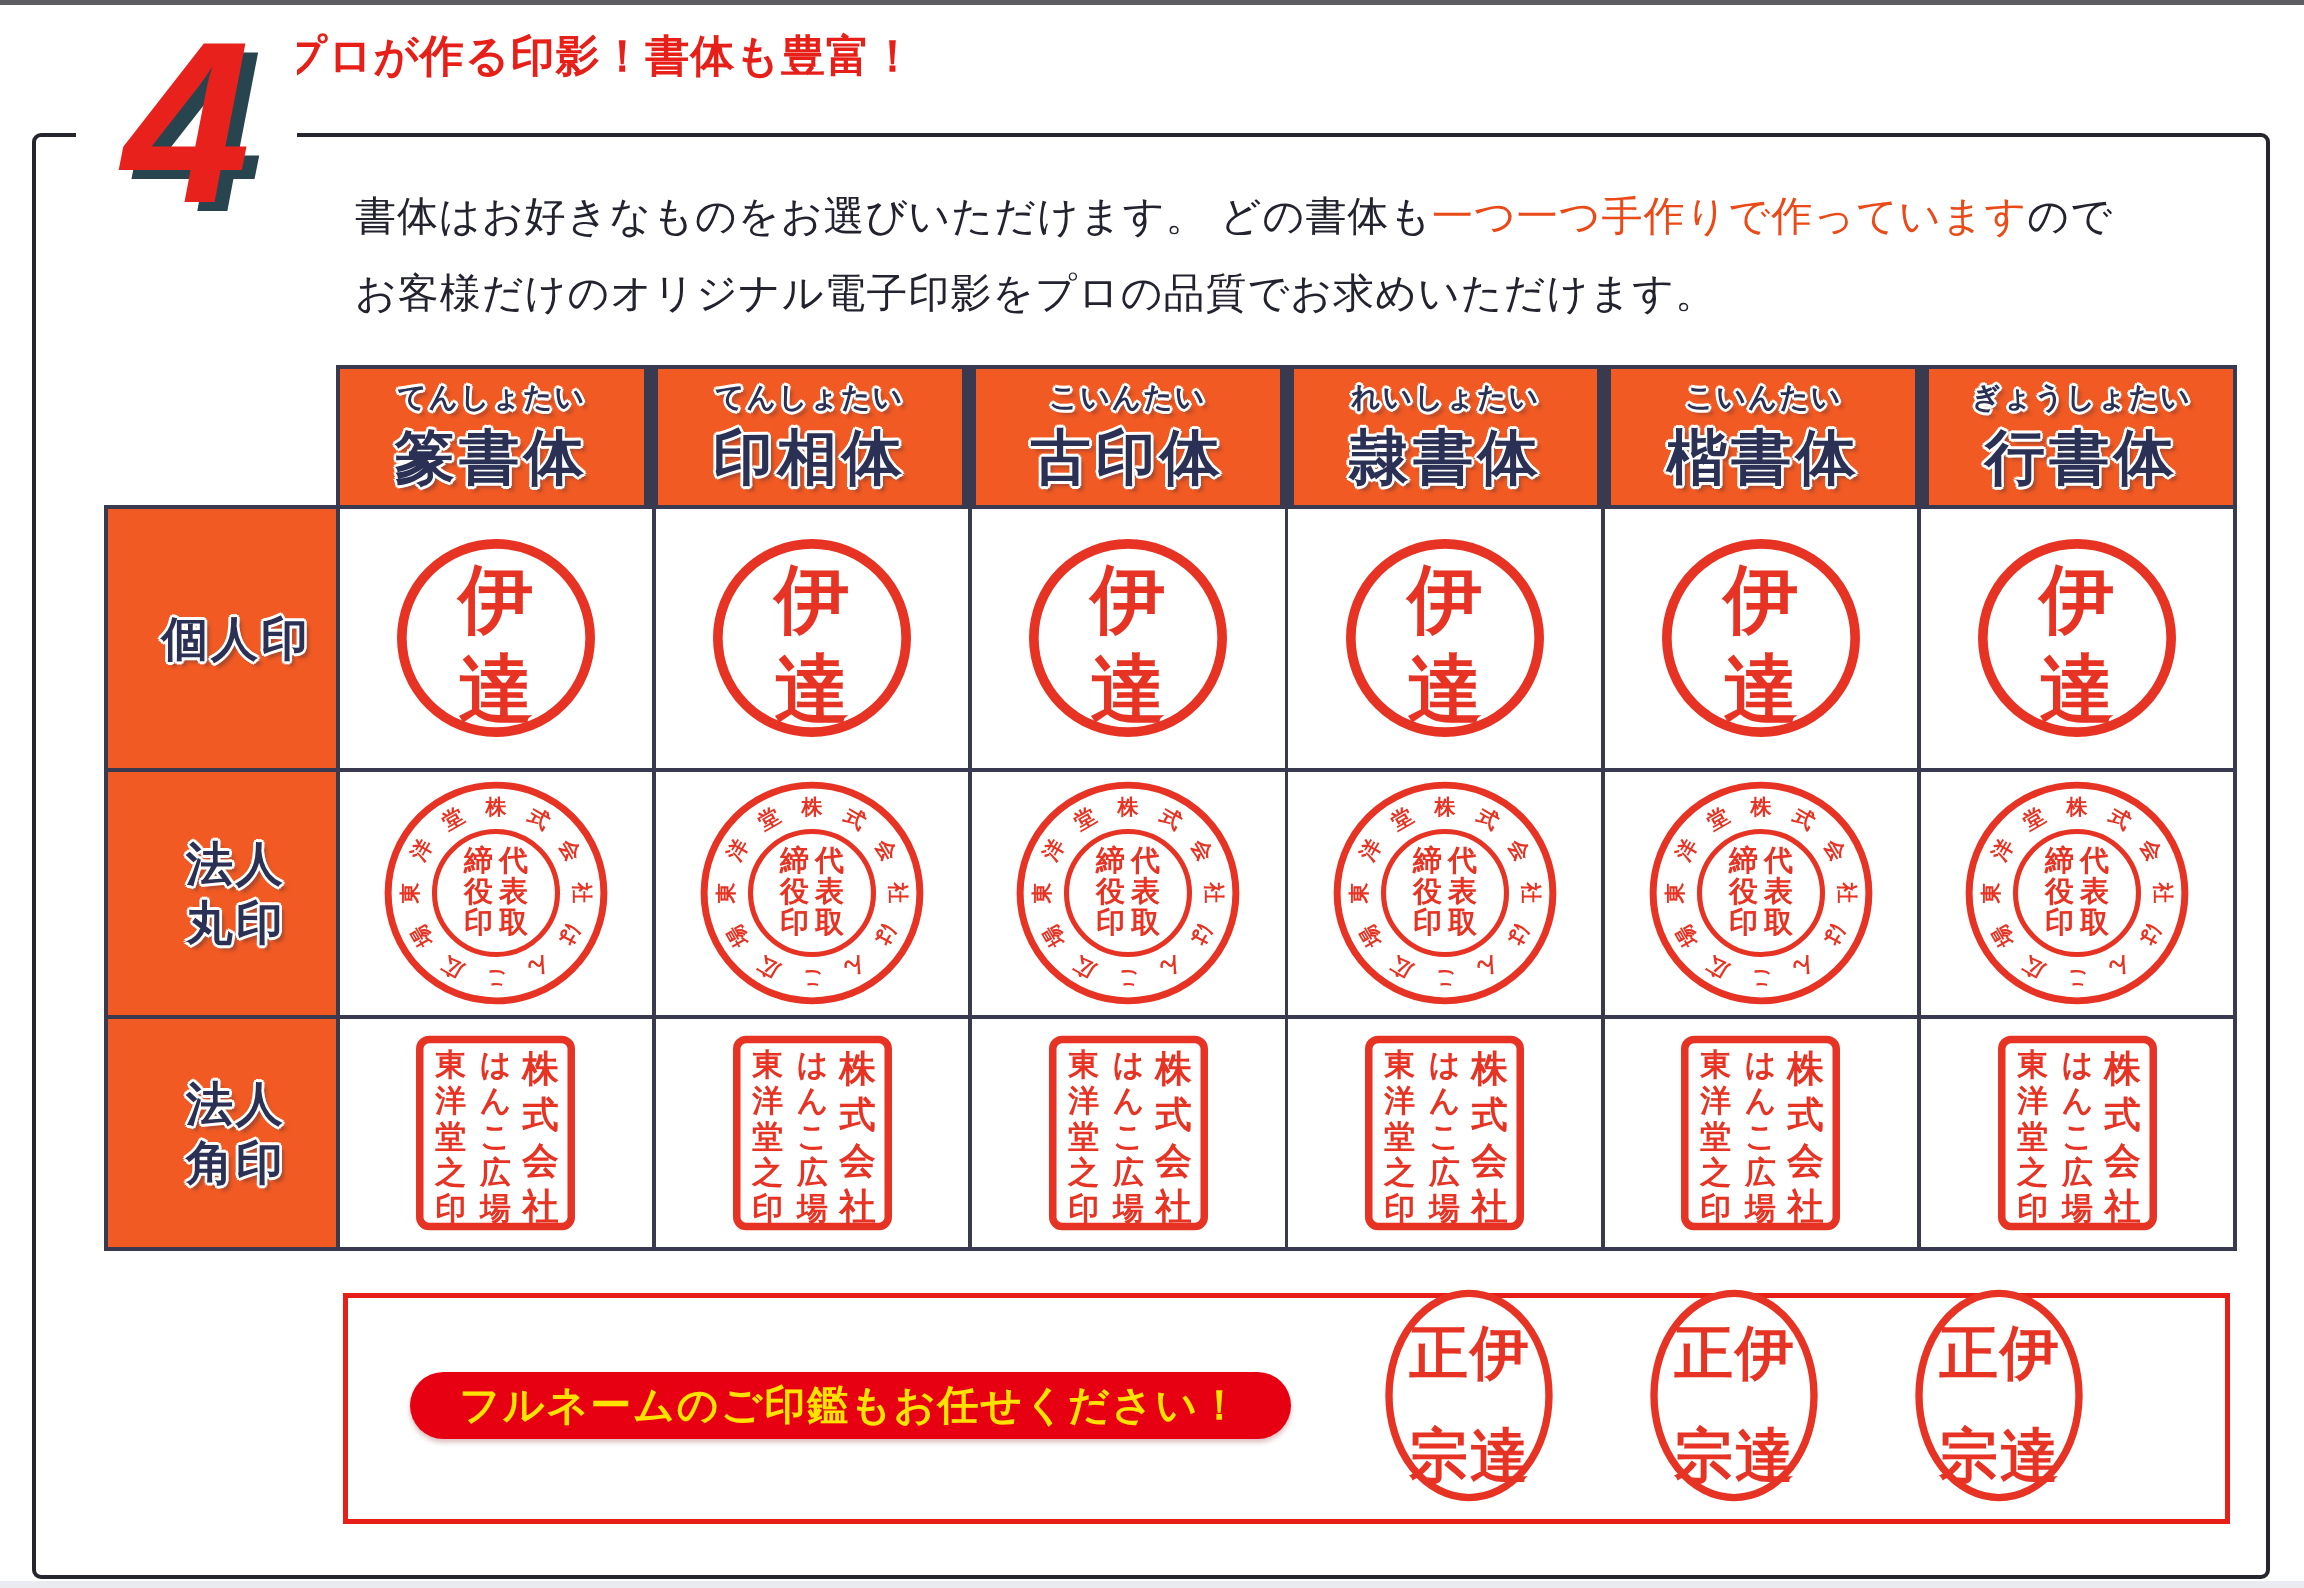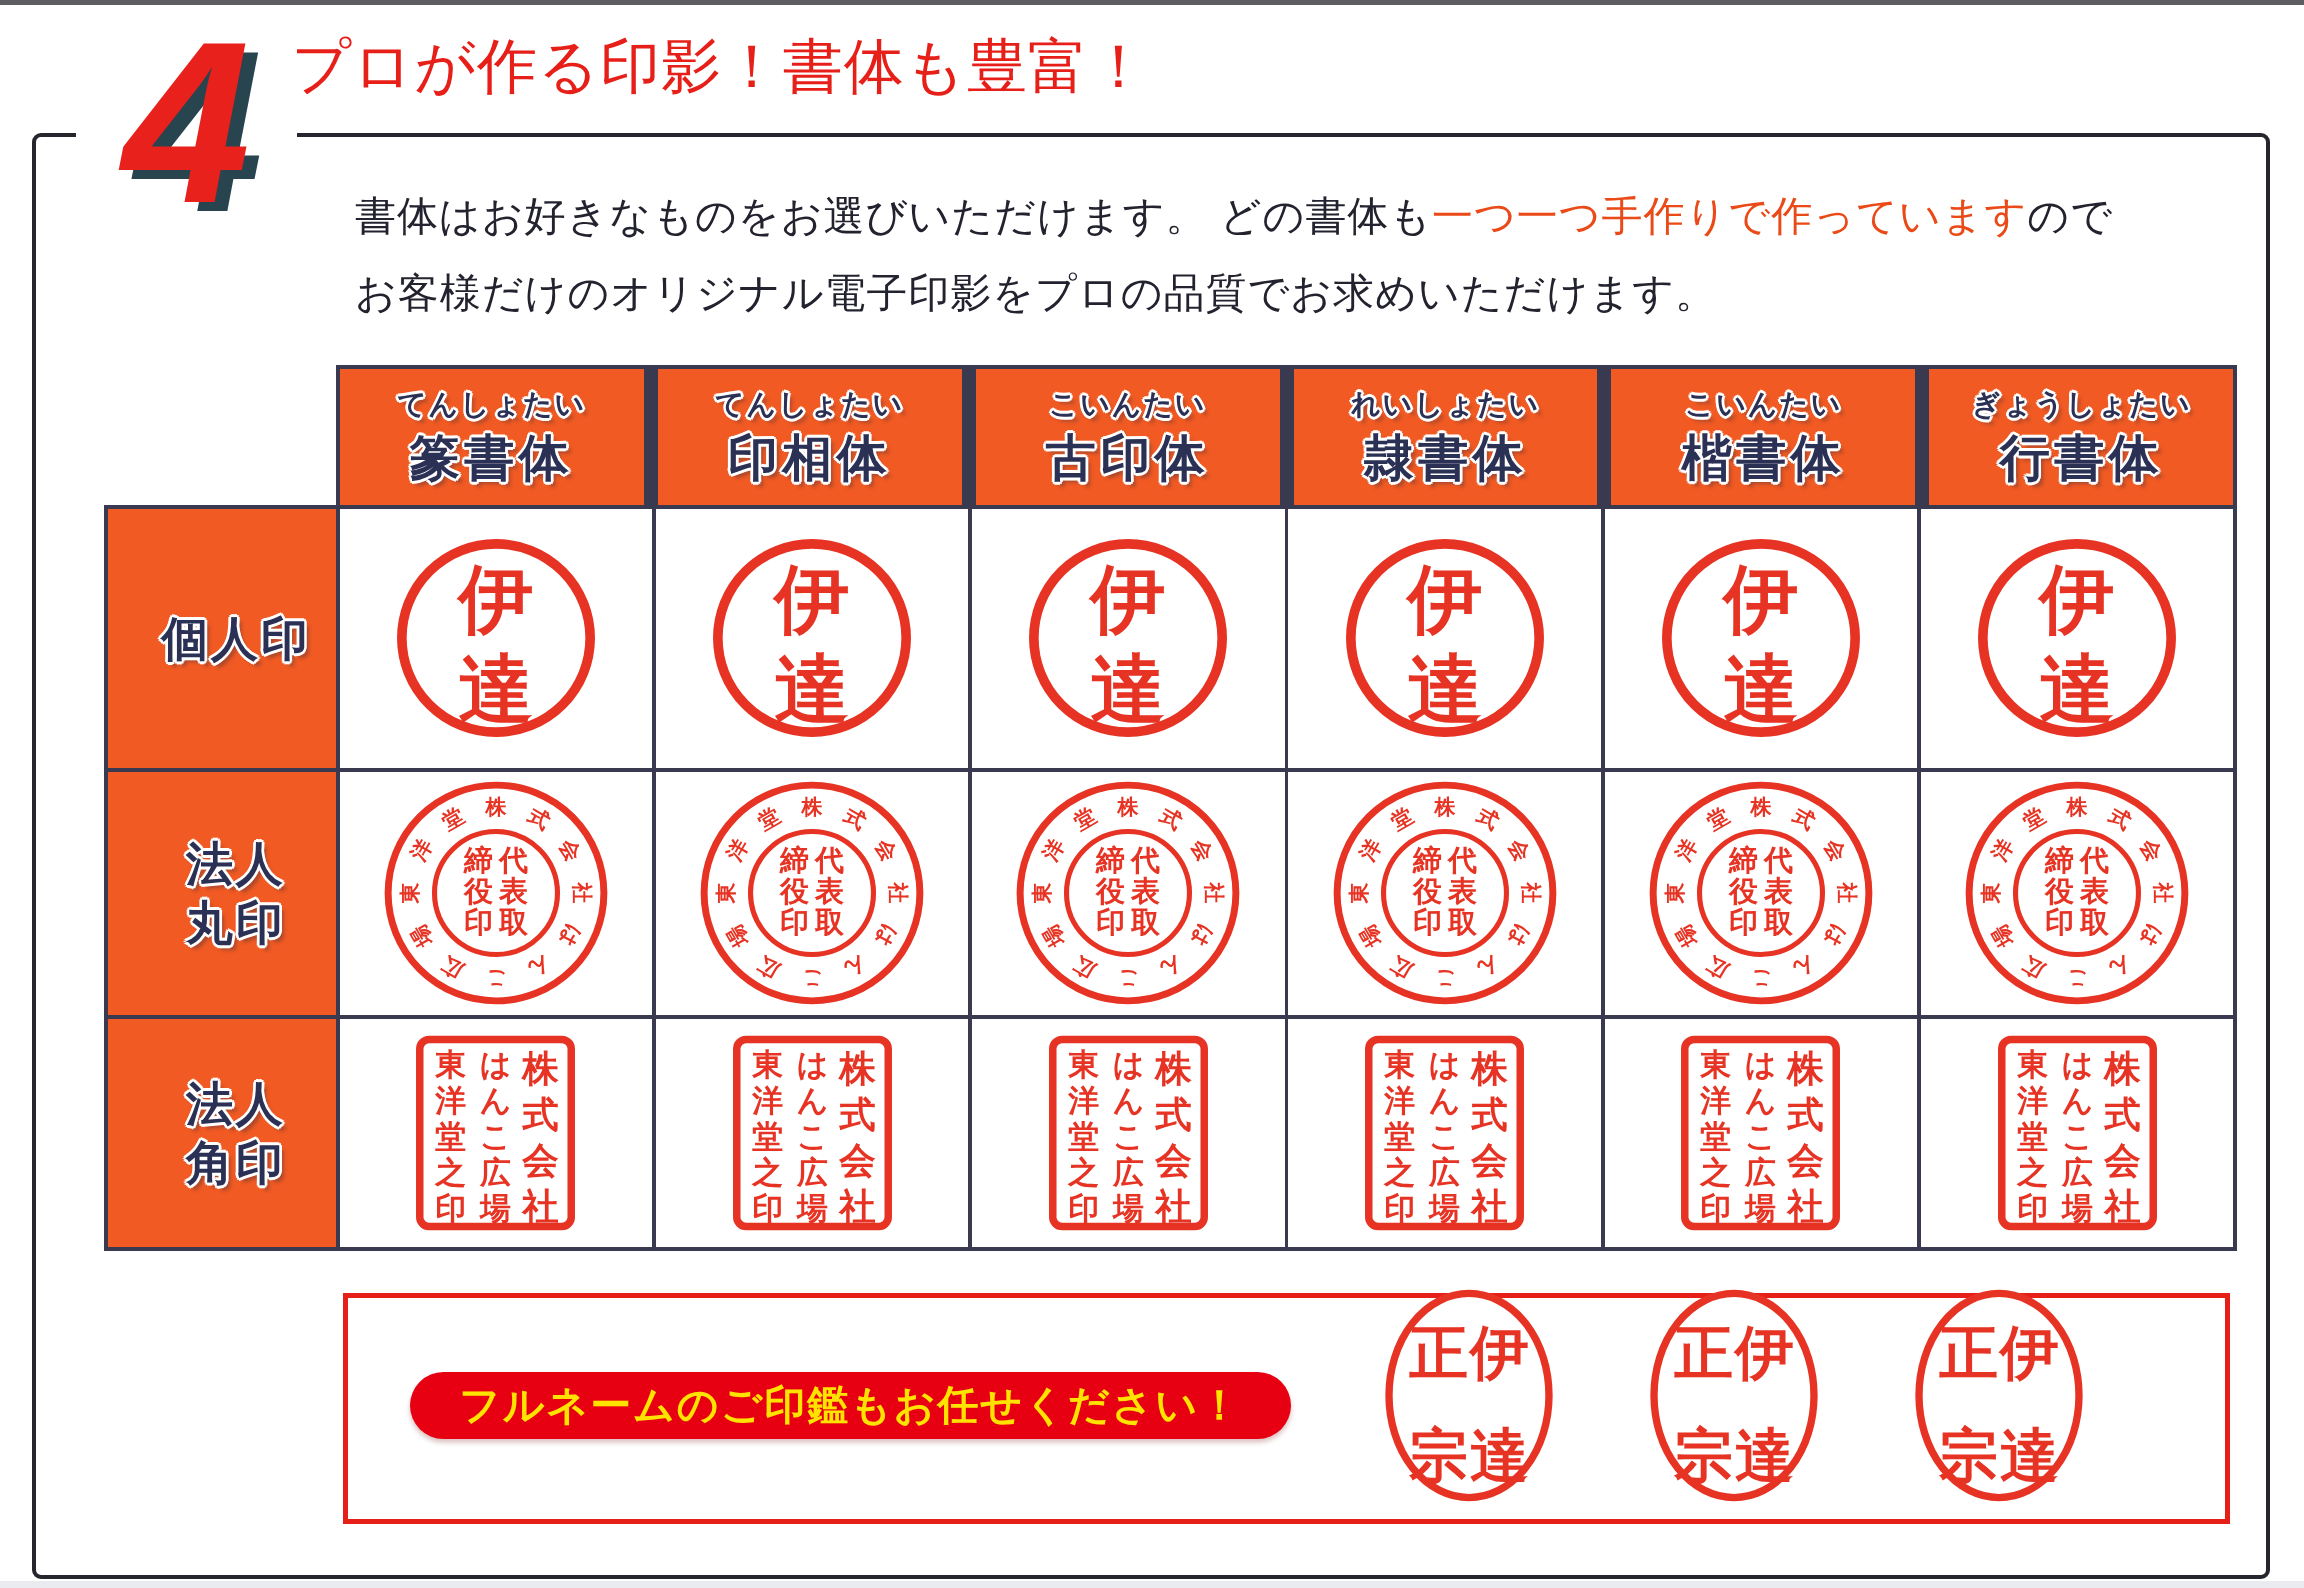--- a/index.html
+++ b/index.html
@@ -5,33 +5,33 @@
   html,body{margin:0;padding:0;background:#fff;}
   .page{position:relative;width:2304px;height:1589px;background:#ffffff;overflow:hidden;
         font-family:"Liberation Sans","DejaVu Sans",sans-serif;}
   .edge-top{position:absolute;left:0;top:0;width:2304px;height:4.5px;background:#35353b;opacity:.8;}
   .edge-bottom{position:absolute;left:0;top:1581px;width:2304px;height:7.2px;background:#e9ebf1;}
   .outer-border{position:absolute;left:31.5px;top:133px;width:2230px;height:1438px;
         border:4.5px solid #26262e;border-radius:9px;z-index:1;background:transparent;}
   .numeral{position:absolute;left:76px;top:5.4px;width:221px;height:252px;background:#ffffff;
         color:#e8211c;font-size:230px;line-height:236px;font-weight:bold;font-style:italic;
         text-align:center;z-index:3;text-shadow:12.6px 9px 0 #27444f;}
-  .heading{position:absolute;left:290px;top:27px;margin:0;font-size:60px;font-weight:normal;
+  .heading{position:absolute;left:282px;top:27px;margin:0;font-size:44px;font-weight:bold;
         color:#e71f19;letter-spacing:0.9px;z-index:2;white-space:nowrap;}
   .intro{position:absolute;left:355px;top:178px;z-index:2;font-size:41px;color:#23232f;
         line-height:77px;letter-spacing:0.9px;white-space:nowrap;}
   .intro .em{color:#ea4a18;}
   .outl{text-shadow:2.7px 0 0 #fff,-2.7px 0 0 #fff,0 2.7px 0 #fff,0 -2.7px 0 #fff,
         1.8px 1.8px 0 #fff,-1.8px 1.8px 0 #fff,1.8px -1.8px 0 #fff,-1.8px -1.8px 0 #fff,4.5px 4.5px 3.6px rgba(40,40,70,.35);}
   .col-headers{position:absolute;left:336px;top:365px;width:1901px;height:144px;z-index:2;
         display:grid;grid-template-columns:repeat(6,1fr);gap:14px;padding:3.6px 3.6px 0 3.6px;
         background:#39394f;box-sizing:border-box;}
   .col-head{background:#f15a22;display:flex;flex-direction:column;align-items:center;justify-content:center;}
   .col-head .reading{font-size:29px;font-weight:bold;color:#2b3055;letter-spacing:1.8px;}
-  .col-head .kanji{font-size:50px;font-weight:bold;color:#2b3055;letter-spacing:4.5px;margin-top:0;}
+  .col-head .kanji{font-size:60px;font-weight:bold;color:#2b3055;letter-spacing:4.5px;margin-top:0;}
   .row-headers{position:absolute;left:104px;top:505px;width:236px;height:746px;z-index:2;
         display:grid;grid-template-rows:294fr 276fr 259fr;gap:3.6px;padding:3.6px 0 3.6px 3.6px;
         background:#39394f;box-sizing:border-box;}
   .row-head{background:#f15a22;display:flex;align-items:center;justify-content:center;text-align:center;
         font-size:47px;font-weight:bold;color:#2b3055;white-space:pre-line;line-height:59px;letter-spacing:2.7px;padding-left:24px;}
   .seal-grid{position:absolute;left:336px;top:505px;width:1901px;height:746px;z-index:2;
         display:grid;grid-template-columns:repeat(6,1fr);grid-template-rows:294fr 276fr 259fr;
         gap:3.6px;padding:3.6px;background:#39394f;box-sizing:border-box;}
   .seal-cell{background:#ffffff;display:flex;align-items:center;justify-content:center;overflow:hidden;}
   .footer-box{position:absolute;left:343px;top:1293px;width:1887px;height:231px;z-index:2;

